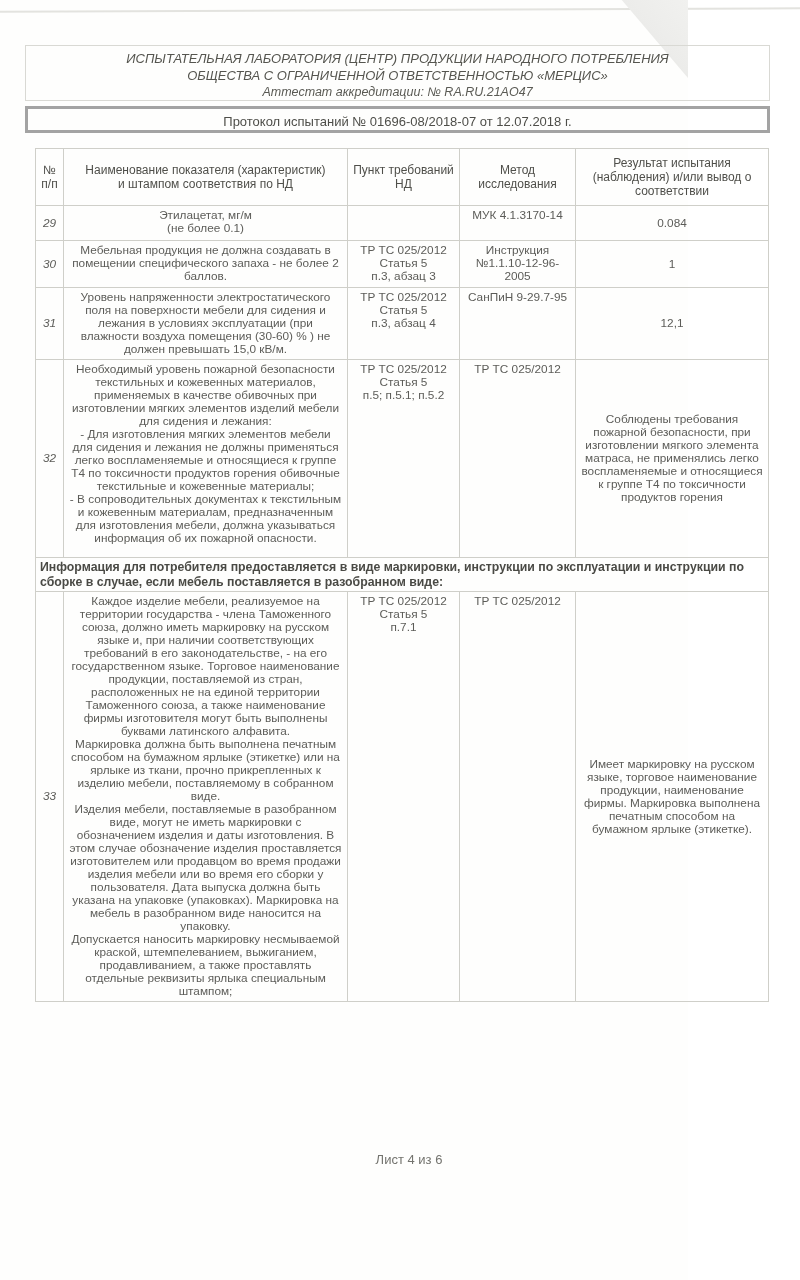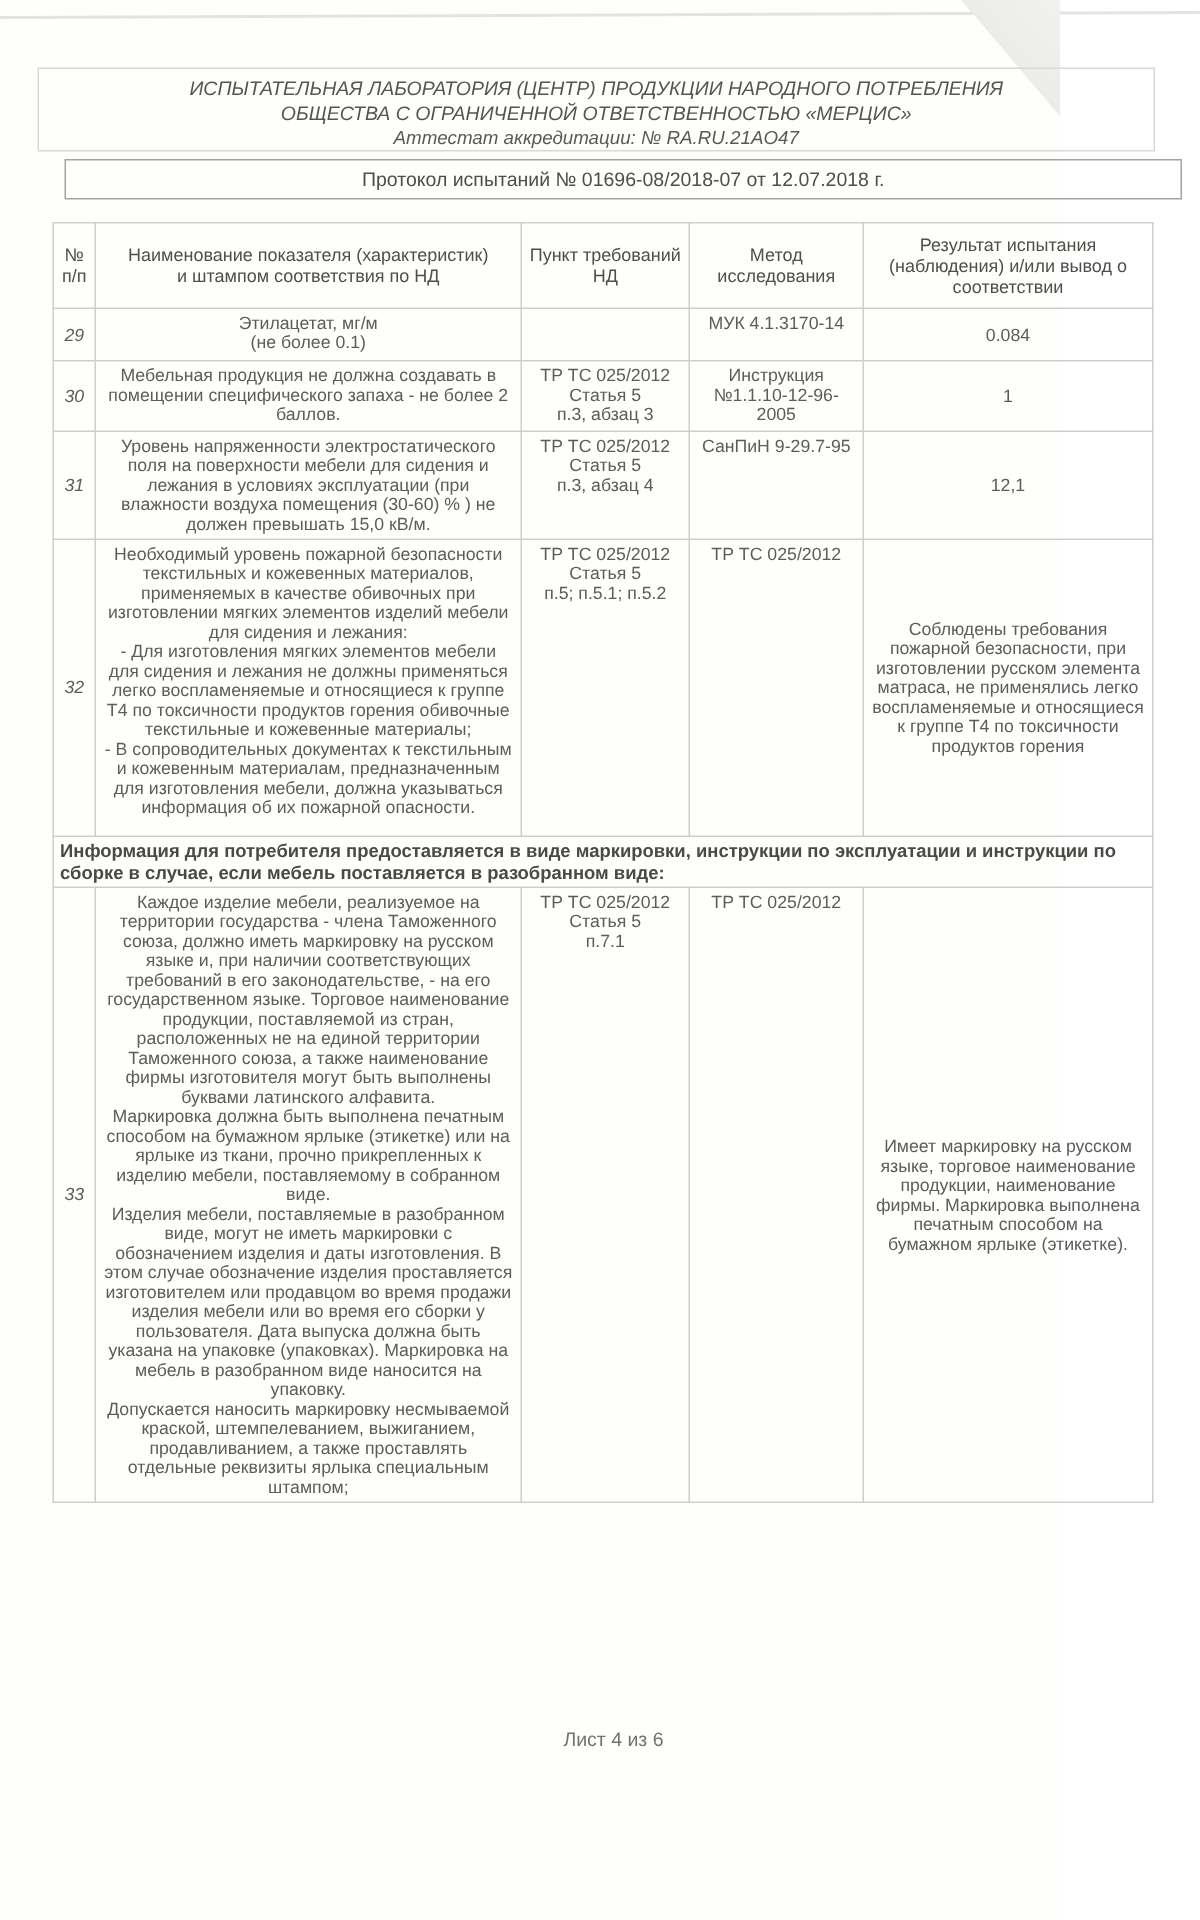--- a/index.html
+++ b/index.html
@@ -7,21 +7,20 @@
     width: 800px; height: 1280px;
     background: #ffffff;
     font-family: "Liberation Sans", sans-serif;
     overflow: hidden;
   }
   .page {
     position: relative;
     width: 688px; height: 1280px;
     background: #fefefd;
     color: #5c5c58;
-    padding-left: 19px;
   }
   
   .top-edge-line {
     position: absolute;
     left: 0; top: 9px;
     width: 800px; height: 2px;
     background: #e3e3df;
     transform: rotate(-0.25deg);
   }
   .corner-fold {
@@ -51,27 +50,26 @@
   .hdr-box1 .l3 {
     font-style: italic;
     font-size: 12.5px;
     line-height: 17px;
     color: #5a5a54;
   }
   .hdr-box2 {
     position: absolute;
     left: 25px; top: 106px;
     width: 745px; height: 27px;
-    border: 1px solid #a3a3a3;
+    border: 3px solid #a3a3a3;
     text-align: center;
     box-sizing: border-box;
     font-size: 13px;
     line-height: 25px;
     color: #4e4e49;
-    margin-left: 18px;
   }
   
   table.protocol {
     position: absolute;
     left: 35px; top: 148px;
     width: 733px;
     border-collapse: collapse;
     table-layout: fixed;
   }
   table.protocol col.c-num    { width: 28px; }
@@ -200,21 +198,21 @@
 
       <tr style="height:198px;">
         <td class="cell-num">32</td>
         <td class="cell-name">Необходимый уровень пожарной безопасности текстильных и кожевенных материалов, применяемых в качестве обивочных при изготовлении мягких элементов изделий мебели для сидения и лежания:
 - Для изготовления мягких элементов мебели для сидения и лежания не должны применяться легко воспламеняемые и относящиеся к группе Т4 по токсичности продуктов горения обивочные текстильные и кожевенные материалы;
 - В сопроводительных документах к текстильным и кожевенным материалам, предназначенным для изготовления мебели, должна указываться информация об их пожарной опасности.</td>
         <td class="cell-req">ТР ТС 025/2012
 Статья 5
 п.5; п.5.1; п.5.2</td>
         <td class="cell-method">ТР ТС 025/2012</td>
-        <td class="cell-result">Соблюдены требования пожарной безопасности, при изготовлении русском элемента матраса, не применялись легко воспламеняемые и относящиеся к группе Т4 по токсичности продуктов горения</td>
+        <td class="cell-result">Соблюдены требования пожарной безопасности, при изготовлении мягкого элемента матраса, не применялись легко воспламеняемые и относящиеся к группе Т4 по токсичности продуктов горения</td>
       </tr>
 
       <tr class="section-row" style="height:30px;">
         <td colspan="5">Информация для потребителя предоставляется в виде маркировки, инструкции по эксплуатации и инструкции по сборке в случае, если мебель поставляется в разобранном виде:</td>
       </tr>
 
       <tr style="height:372px;">
         <td class="cell-num">33</td>
         <td class="cell-name">Каждое изделие мебели, реализуемое на территории государства - члена Таможенного союза, должно иметь маркировку на русском языке и, при наличии соответствующих требований в его законодательстве, - на его государственном языке. Торговое наименование продукции, поставляемой из стран, расположенных не на единой территории Таможенного союза, а также наименование фирмы изготовителя могут быть выполнены буквами латинского алфавита.
 Маркировка должна быть выполнена печатным способом на бумажном ярлыке (этикетке) или на ярлыке из ткани, прочно прикрепленных к изделию мебели, поставляемому в собранном виде.

